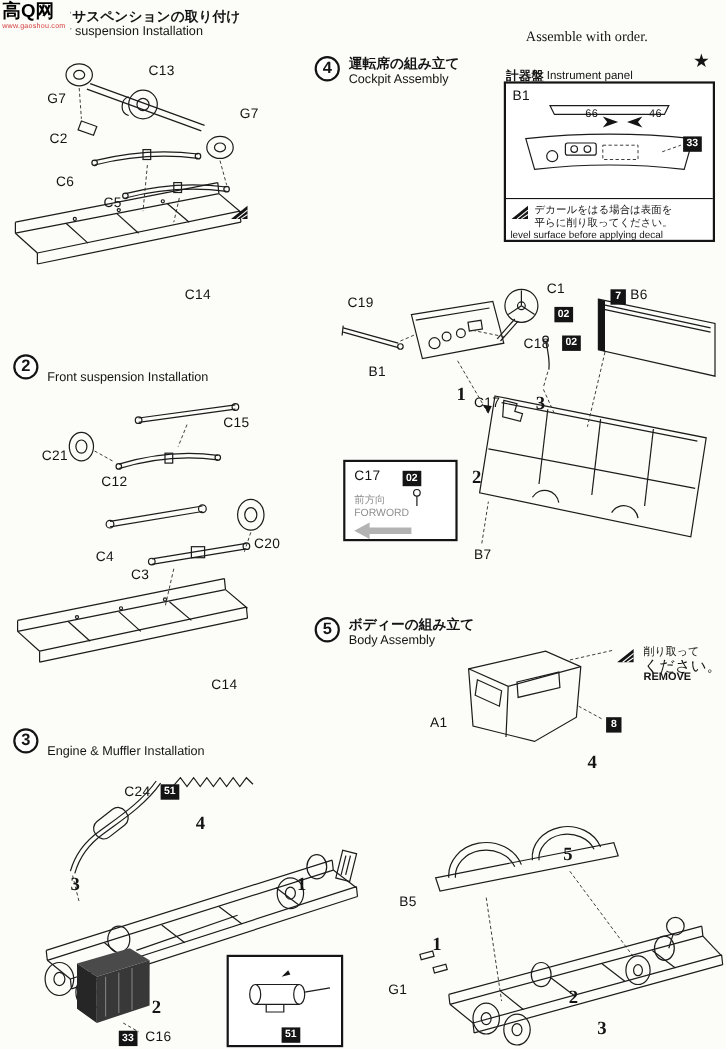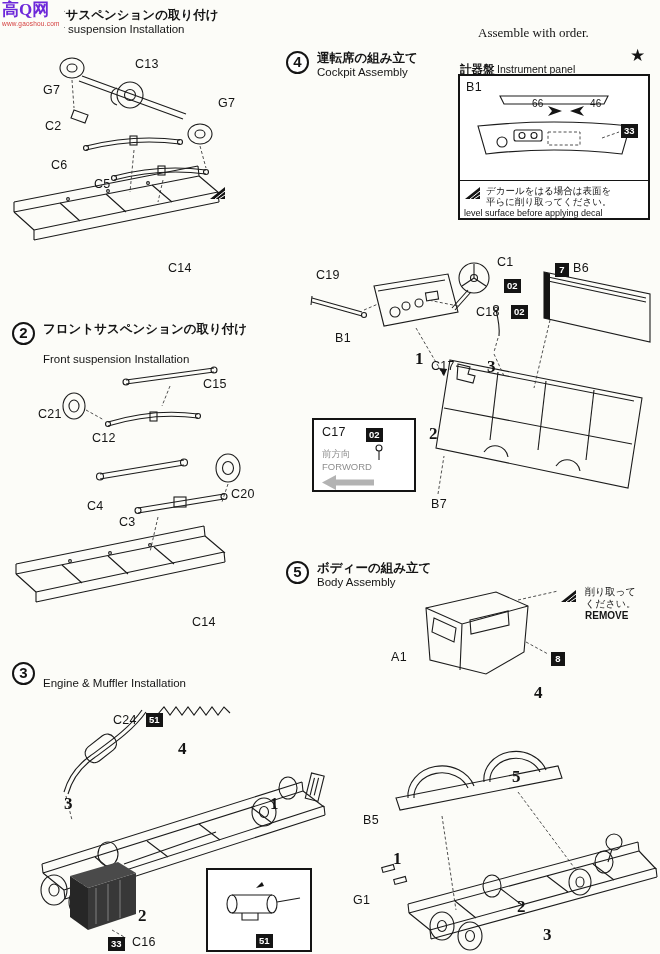--- a/index.html
+++ b/index.html
@@ -15,21 +15,21 @@
   .note-jp{position:absolute;font-size:9.5px;white-space:nowrap}
   .note-en{position:absolute;font-size:9px;white-space:nowrap}
   .gray{color:#8e8e8e}
   .divider{position:absolute;border-top:1.5px solid #141414}
   .star{position:absolute;font-size:17px;line-height:1}
   svg.draw{position:absolute;overflow:visible}
   .ln{stroke:#1c1c1c;stroke-width:1.1;fill:none}
   .lnd{stroke:#3c3c3c;stroke-width:.9;fill:none;stroke-dasharray:3 2.2}
   .fillb{fill:#141414}
   .watermark{position:absolute;left:0;top:0;width:64px;height:36px;background:#fcfcf8;z-index:20;padding:1px 2px}
-  .wm-logo{font-weight:bold;font-size:17px;line-height:1.1;color:#6d28d9;font-family:Liberation Serif, serif}
+  .wm-logo{font-weight:bold;font-size:17px;line-height:1.1;color:#000000;font-family:Liberation Sans, sans-serif}
   .wm-domain{font-size:6.5px;color:#d43c3c;letter-spacing:.2px}
 </style>
 </head>
 <body>
 
 <div class="sheet">
 
   <svg class="draw" style="left:8px;top:50px" width="252" height="242" viewBox="0 0 252 242">
     <ellipse class="ln" cx="64" cy="18" rx="12" ry="10"></ellipse>
       <ellipse class="ln" cx="64" cy="18" rx="5" ry="4"></ellipse>
@@ -190,22 +190,21 @@
       <ellipse class="ln" cx="212" cy="302" rx="4" ry="5"></ellipse>
     <circle class="ln" cx="246" cy="262" r="8"></circle>
     <line class="ln" x1="244" y1="269" x2="240" y2="282"></line>
   </svg>
 
   <div class="stepnum" style="left:10px;top:8px">1</div>
   <div class="tjp" style="left:40px;top:7px">リアサスペンションの取り付け</div>
   <div class="ten" style="left:40px;top:23px">Rear suspension Installation</div>
 
   <div class="stepnum" style="left:12px;top:322px">2</div>
-  <div class="tjp" style="left:43px;top:321px">フロントサスペンションの取り付け</div>
-  <div class="ten" style="left:43px;top:353px">Front suspension Installation</div>
+  <div class="ten" style="left:43px;top:337px">Front suspension Installation</div>
 
   <div class="stepnum" style="left:12px;top:662px">3</div>
   <div class="ten" style="left:43px;top:677px">Engine &amp; Muffler Installation</div>
 
   <div class="stepnum" style="left:286px;top:51px">4</div>
   <div class="tjp" style="left:317px;top:50px">運転席の組み立て</div>
   <div class="ten" style="left:317px;top:66px">Cockpit Assembly</div>
 
   <div class="stepnum" style="left:286px;top:561px">5</div>
   <div class="tjp" style="left:317px;top:560px">ボディーの組み立て</div>
@@ -322,21 +321,21 @@
   <div class="plabel" style="left:353px;top:893px">G1</div>
   <div class="onum" style="left:517px;top:897px">2</div>
   <div class="onum" style="left:543px;top:925px">3</div>
 
   <svg class="draw" style="left:561px;top:589px" width="16" height="14" viewBox="0 0 16 14">
     <polygon points="0,13 15,13 15,1" fill="#141414"></polygon>
     <line x1="5" y1="13" x2="15" y2="5" stroke="#fff" stroke-width="1"></line>
     <line x1="9" y1="13" x2="15" y2="9" stroke="#fff" stroke-width="1"></line>
   </svg>
   <div class="note-jp" style="left:585px;top:585px;font-size:10px">削り取って</div>
-  <div class="note-jp" style="left:585px;top:597px;font-size:10px">ください。</div>
+  <div class="note-jp" style="left:585px;top:597px;font-size:14px">ください。</div>
   <div class="note-en" style="left:585px;top:610px;font-weight:bold;font-size:10px">REMOVE</div>
 
   <div class="watermark">
     <div class="wm-logo">高Q网</div>
     <div class="wm-domain">www.gaoshou.com</div>
   </div>
 
 </div>
 
 </body></html>

